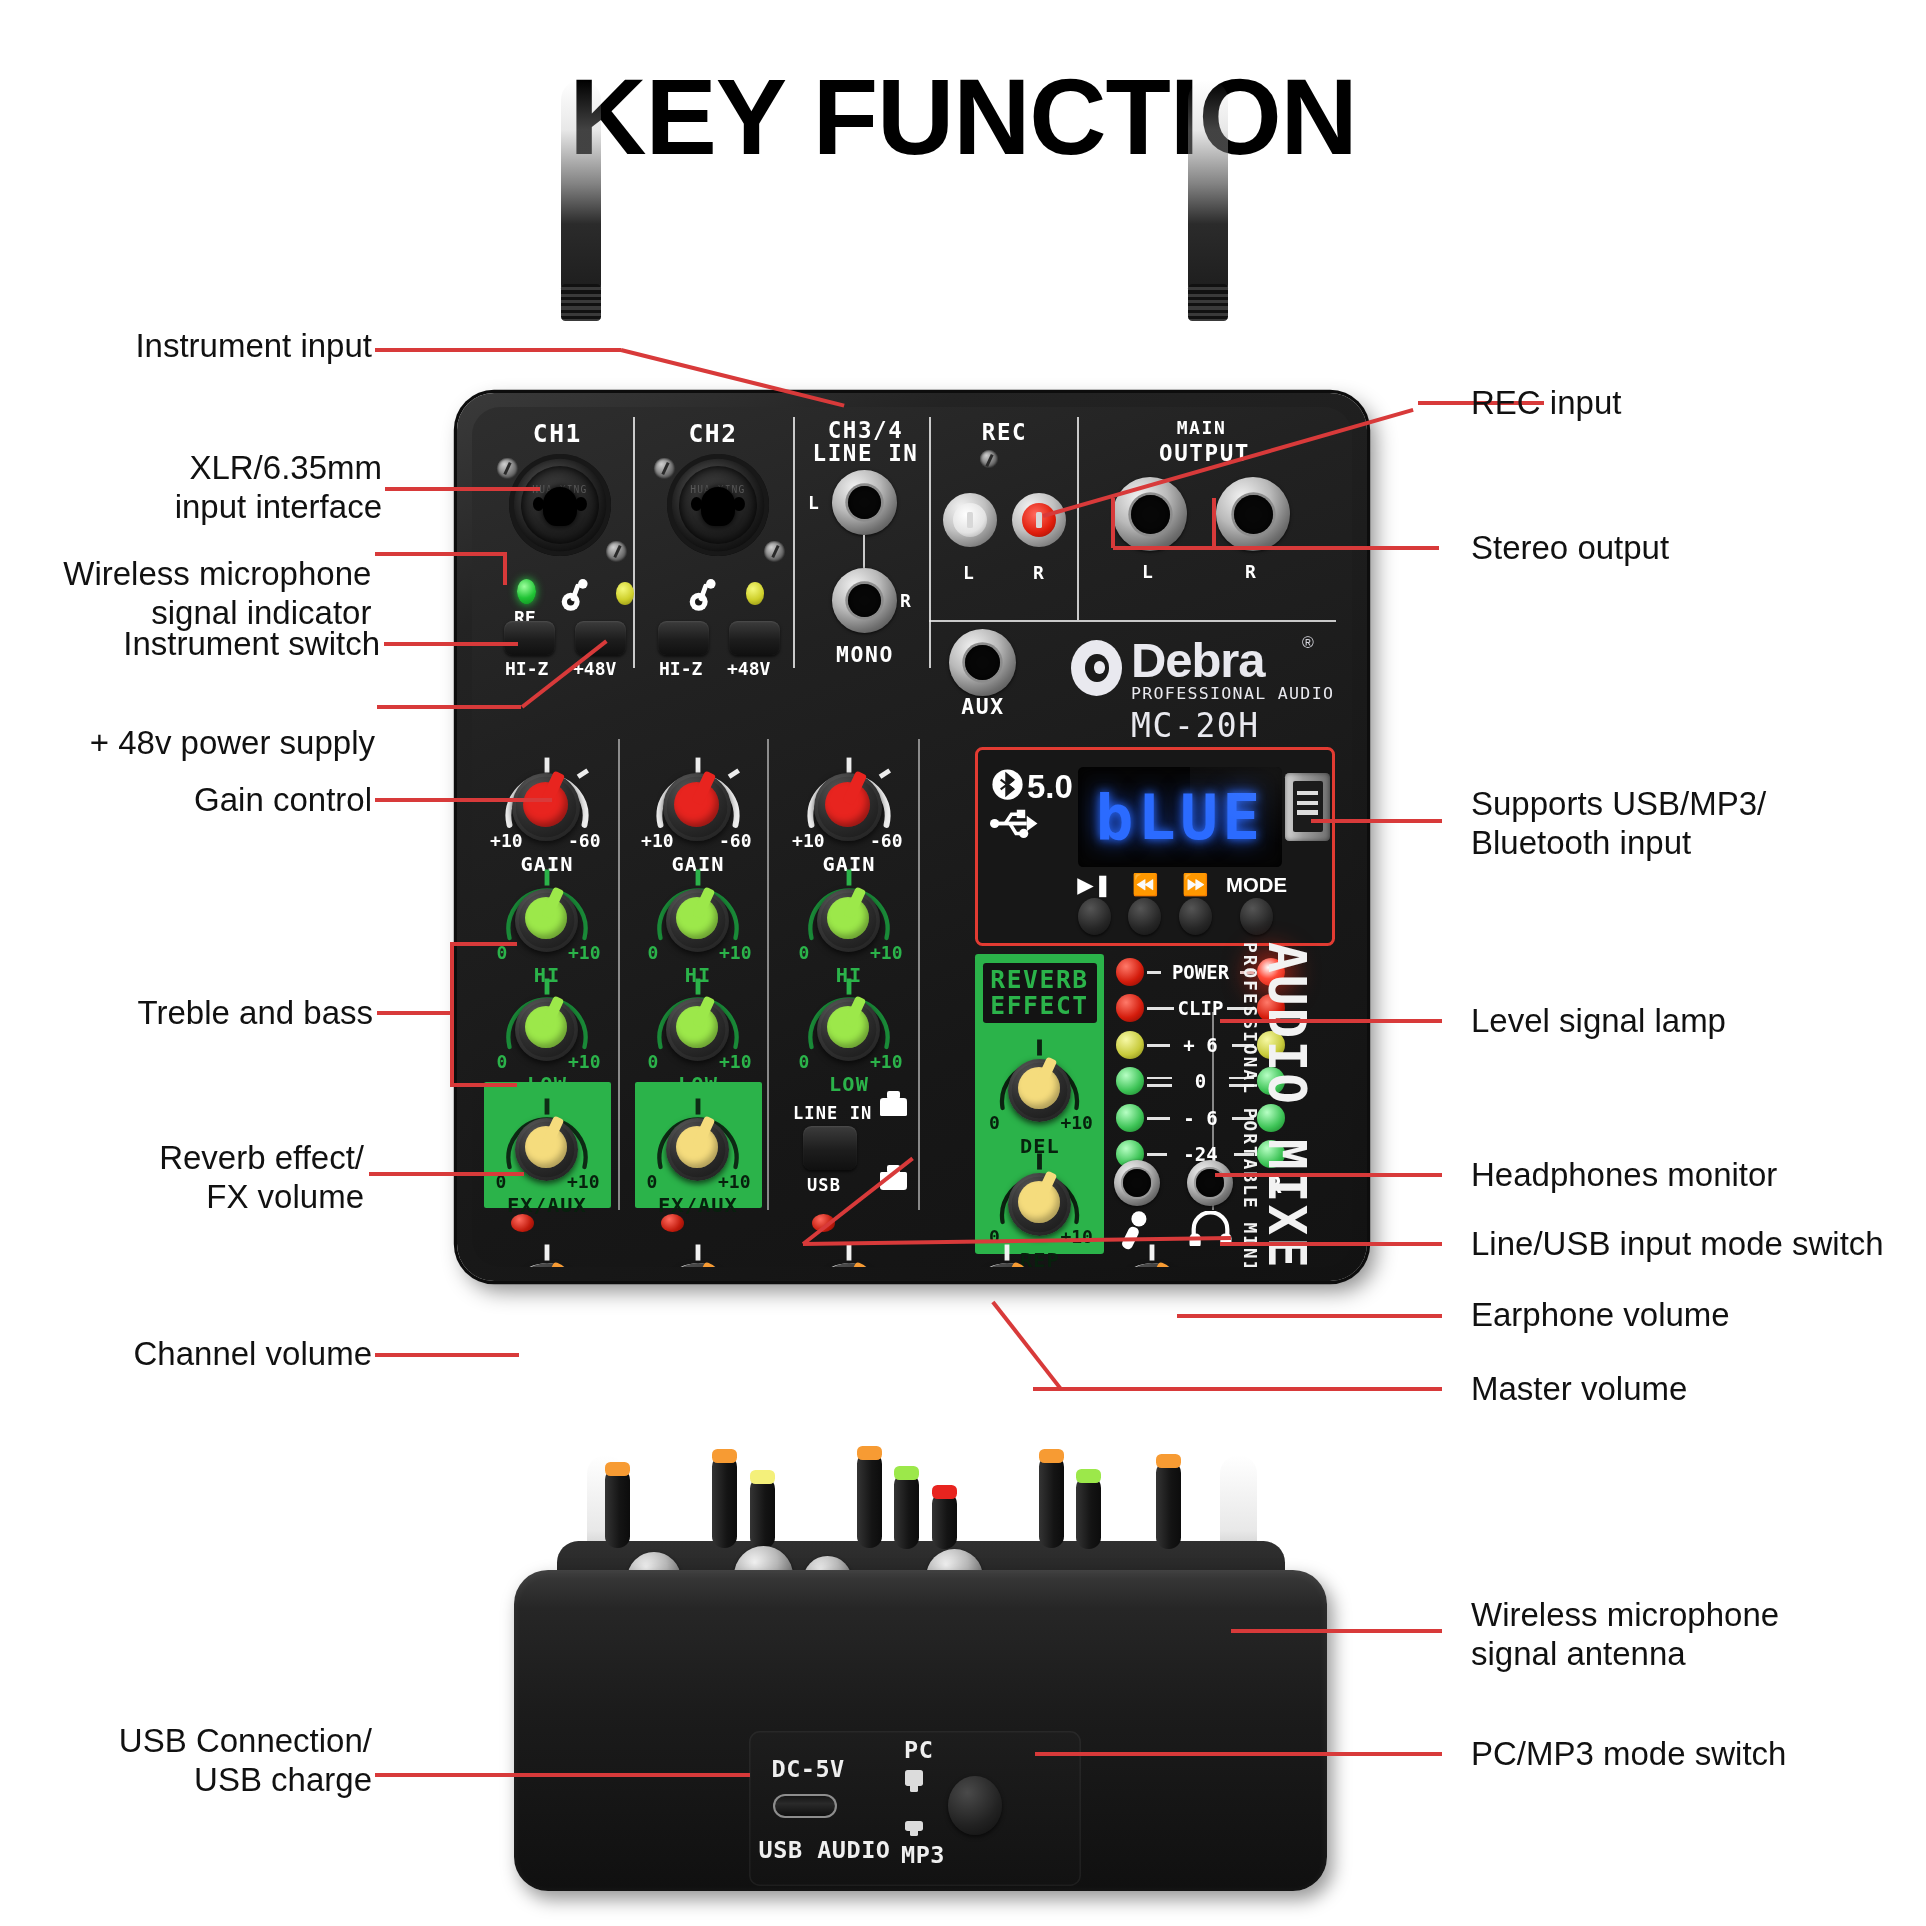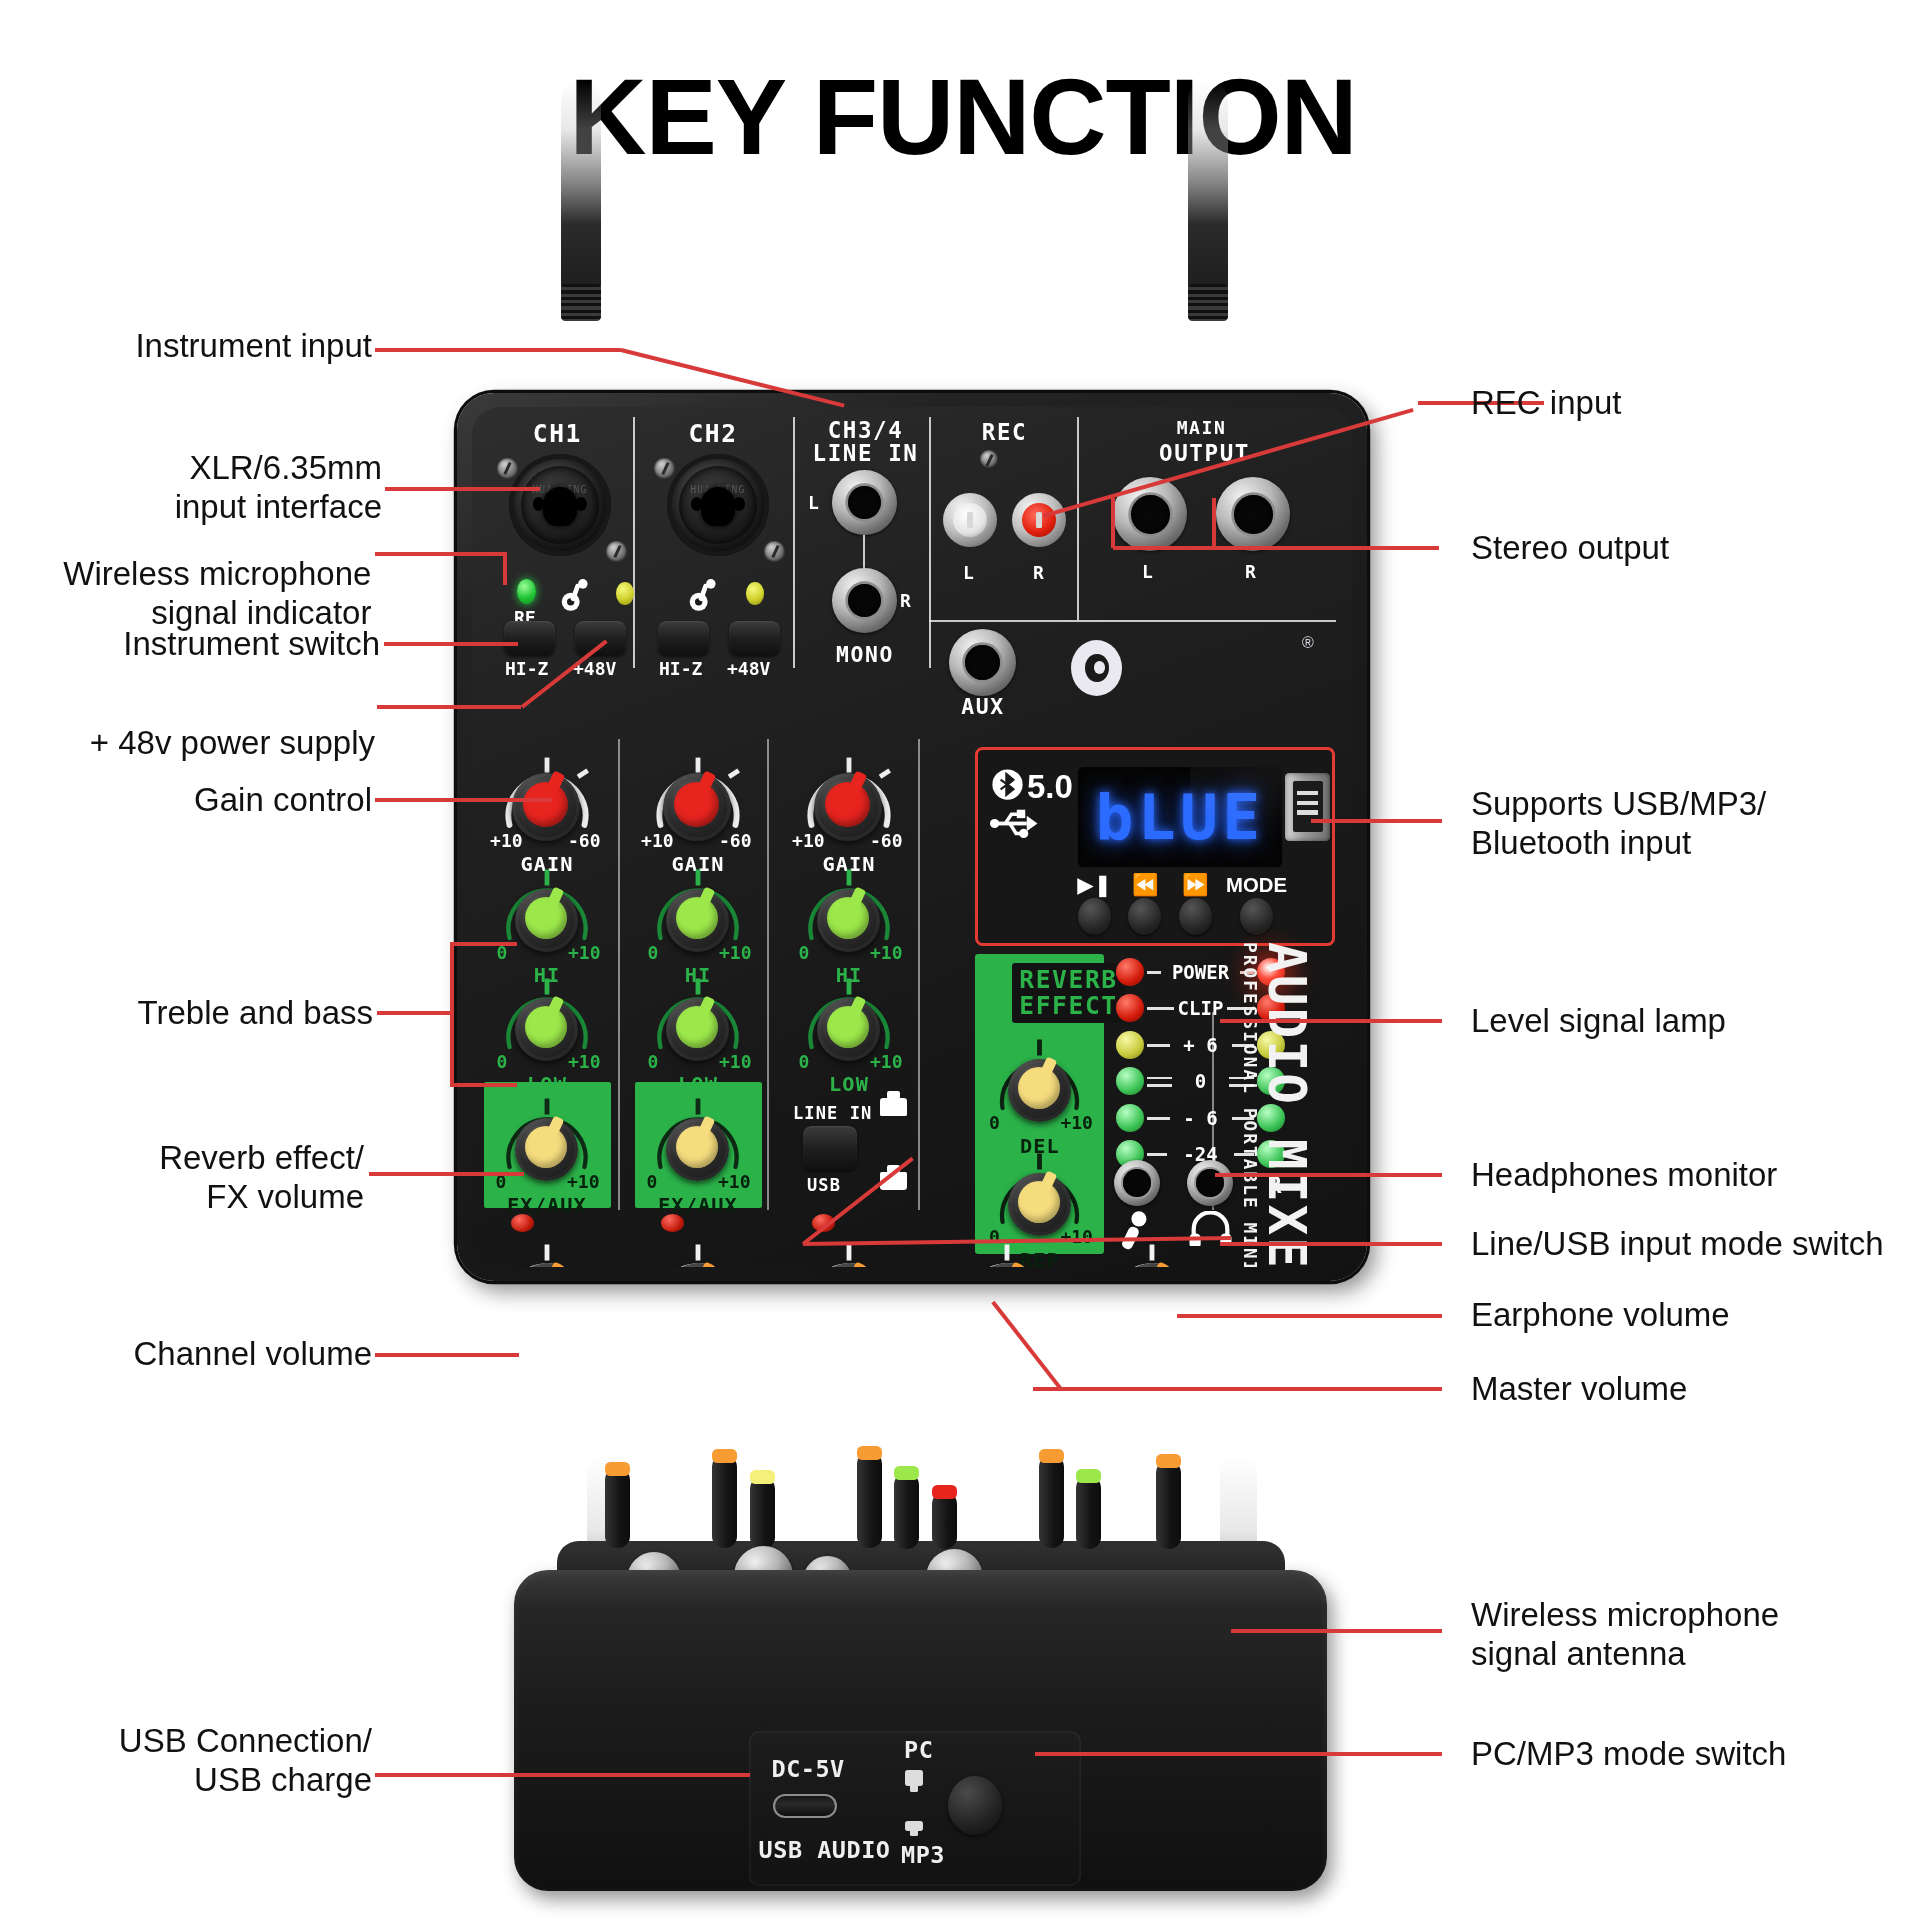--- a/index.html
+++ b/index.html
@@ -133,21 +133,21 @@
   .kname{position:absolute;width:100%;text-align:center;font-size:20.3px;font-weight:bold;
      letter-spacing:1.1px;font-family:"DejaVu Sans Mono",monospace;}
 
   .greenPad{position:absolute;background:#2bb34a;border-radius:2.1px;}
 
   
   #reverbBox{position:absolute;background:#2bb34a;border-radius:3.2px;}
   #reverbHdr{position:absolute;background:#131313;border-radius:3.2px;
      color:#2bb34a;font-family:"DejaVu Sans Mono",monospace;font-weight:bold;
      font-size:24.6px;line-height:1.05;text-align:center;letter-spacing:1.6px;
-     display:flex;flex-direction:column;align-items:center;justify-content:center;margin-left:29px;}
+     display:flex;flex-direction:column;align-items:center;justify-content:center;}
 
   
   #meter{position:absolute;}
   .meterRow{position:absolute;width:100%;height:30px;}
   .mLed{position:absolute;width:28px;height:28px;border-radius:50%;}
   .mLbl{position:absolute;left:0;width:100%;text-align:center;color:#fff;
      font-size:19px;font-weight:bold;font-family:"DejaVu Sans Mono",monospace;line-height:28px;}
   .mDash{position:absolute;height:2.7px;background:#e2e2e2;}
   .lrLbl{position:absolute;color:#fff;font-size:22.5px;font-weight:bold;
      font-family:"DejaVu Sans Mono",monospace;}
@@ -297,20 +297,25 @@
     </div>
     <div class="tinyLbl" style="left:670px;top:154px;">L</div>
     <div class="tinyLbl" style="left:773px;top:154px;">R</div>
 
     <div class="trs" style="left:477px;top:222px;width:67px;height:67px;">
       <div class="trs-in" style="width:35px;height:35px;margin-left:-17.7px;margin-top:-17.7px;"></div>
     </div>
     <div class="secLbl" style="left:471px;top:287px;width:80px;font-size:21.4px;">AUX</div>
 
     <div id="brandLogo" style="left:599px;top:233px;"></div>
+    <div id="brand" style="left:659px;top:230px;">
+      <div id="brandName">Debra</div>
+      <div id="brandSub">PROFESSIONAL AUDIO</div>
+      <div id="brandModel" style="margin-top:3.2px;">MC-20H</div>
+    </div>
     <div id="regmark" style="left:830px;top:227px;">®</div>
 
     <div id="btmod" style="left:503px;top:340px;width:354px;height:193px;">
       <svg viewBox="0 0 48 48" style="position:absolute;left:13px;top:18px;width:33px;height:33px;">
         <circle cx="24" cy="24" r="22" fill="#fff"></circle>
         <path d="M22 8 L33 17 L22 26 L22 8 Z M22 22 L33 31 L22 40 L22 22 Z" fill="#1a1a1a" stroke="#1a1a1a" stroke-width="2.5"></path>
         <path d="M14 17 L33 31 M14 31 L33 17" stroke="#1a1a1a" stroke-width="3"></path>
       </svg>
       <div style="position:absolute;left:49px;top:18px;font-size:33px;font-weight:bold;color:#fff;font-family:'Liberation Sans',sans-serif;">5.0</div>
       <svg viewBox="0 0 64 40" style="position:absolute;left:11.8px;top:58px;width:49px;height:31px;">

